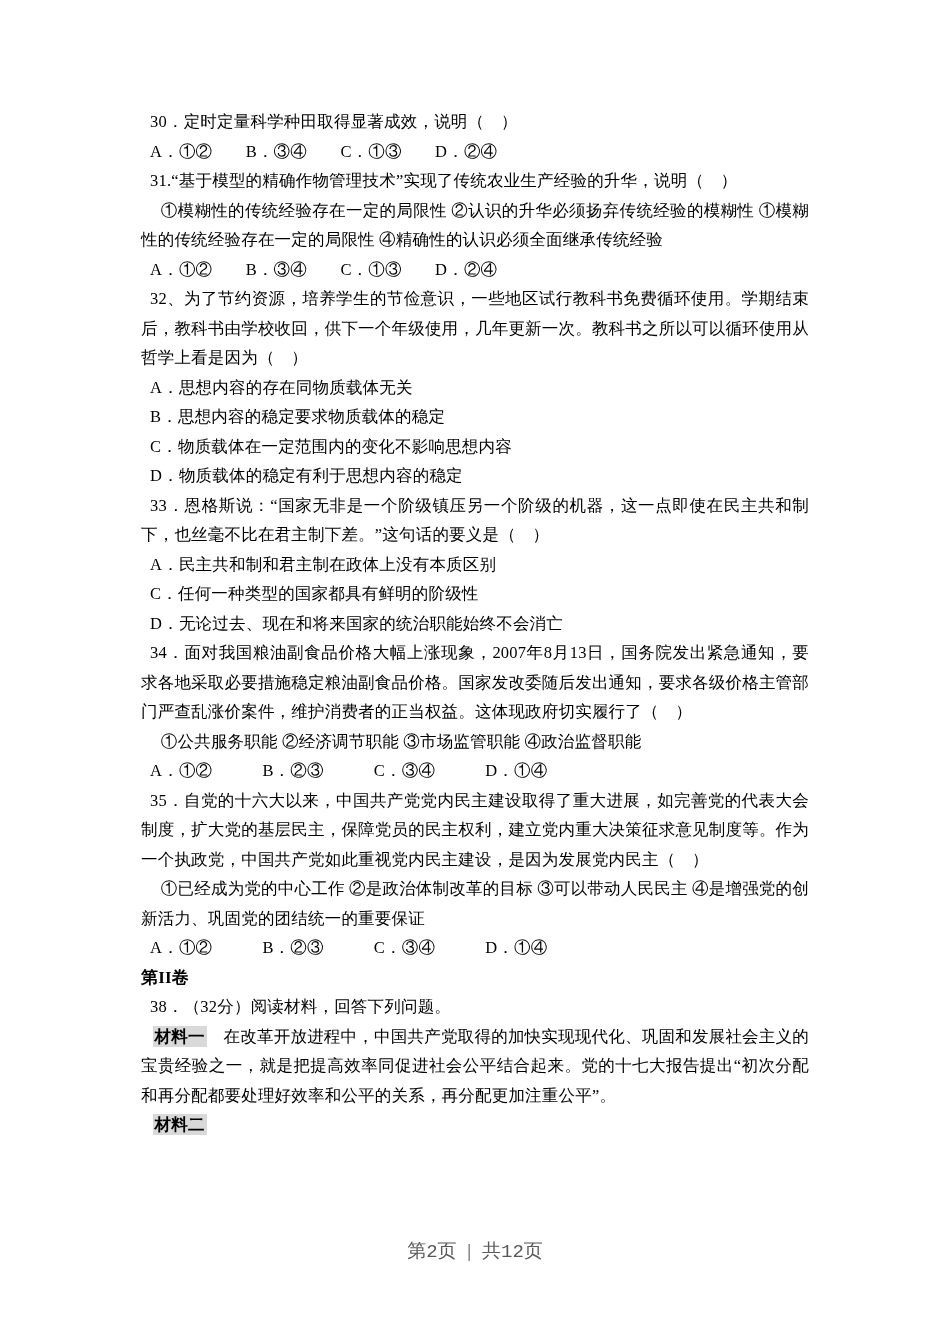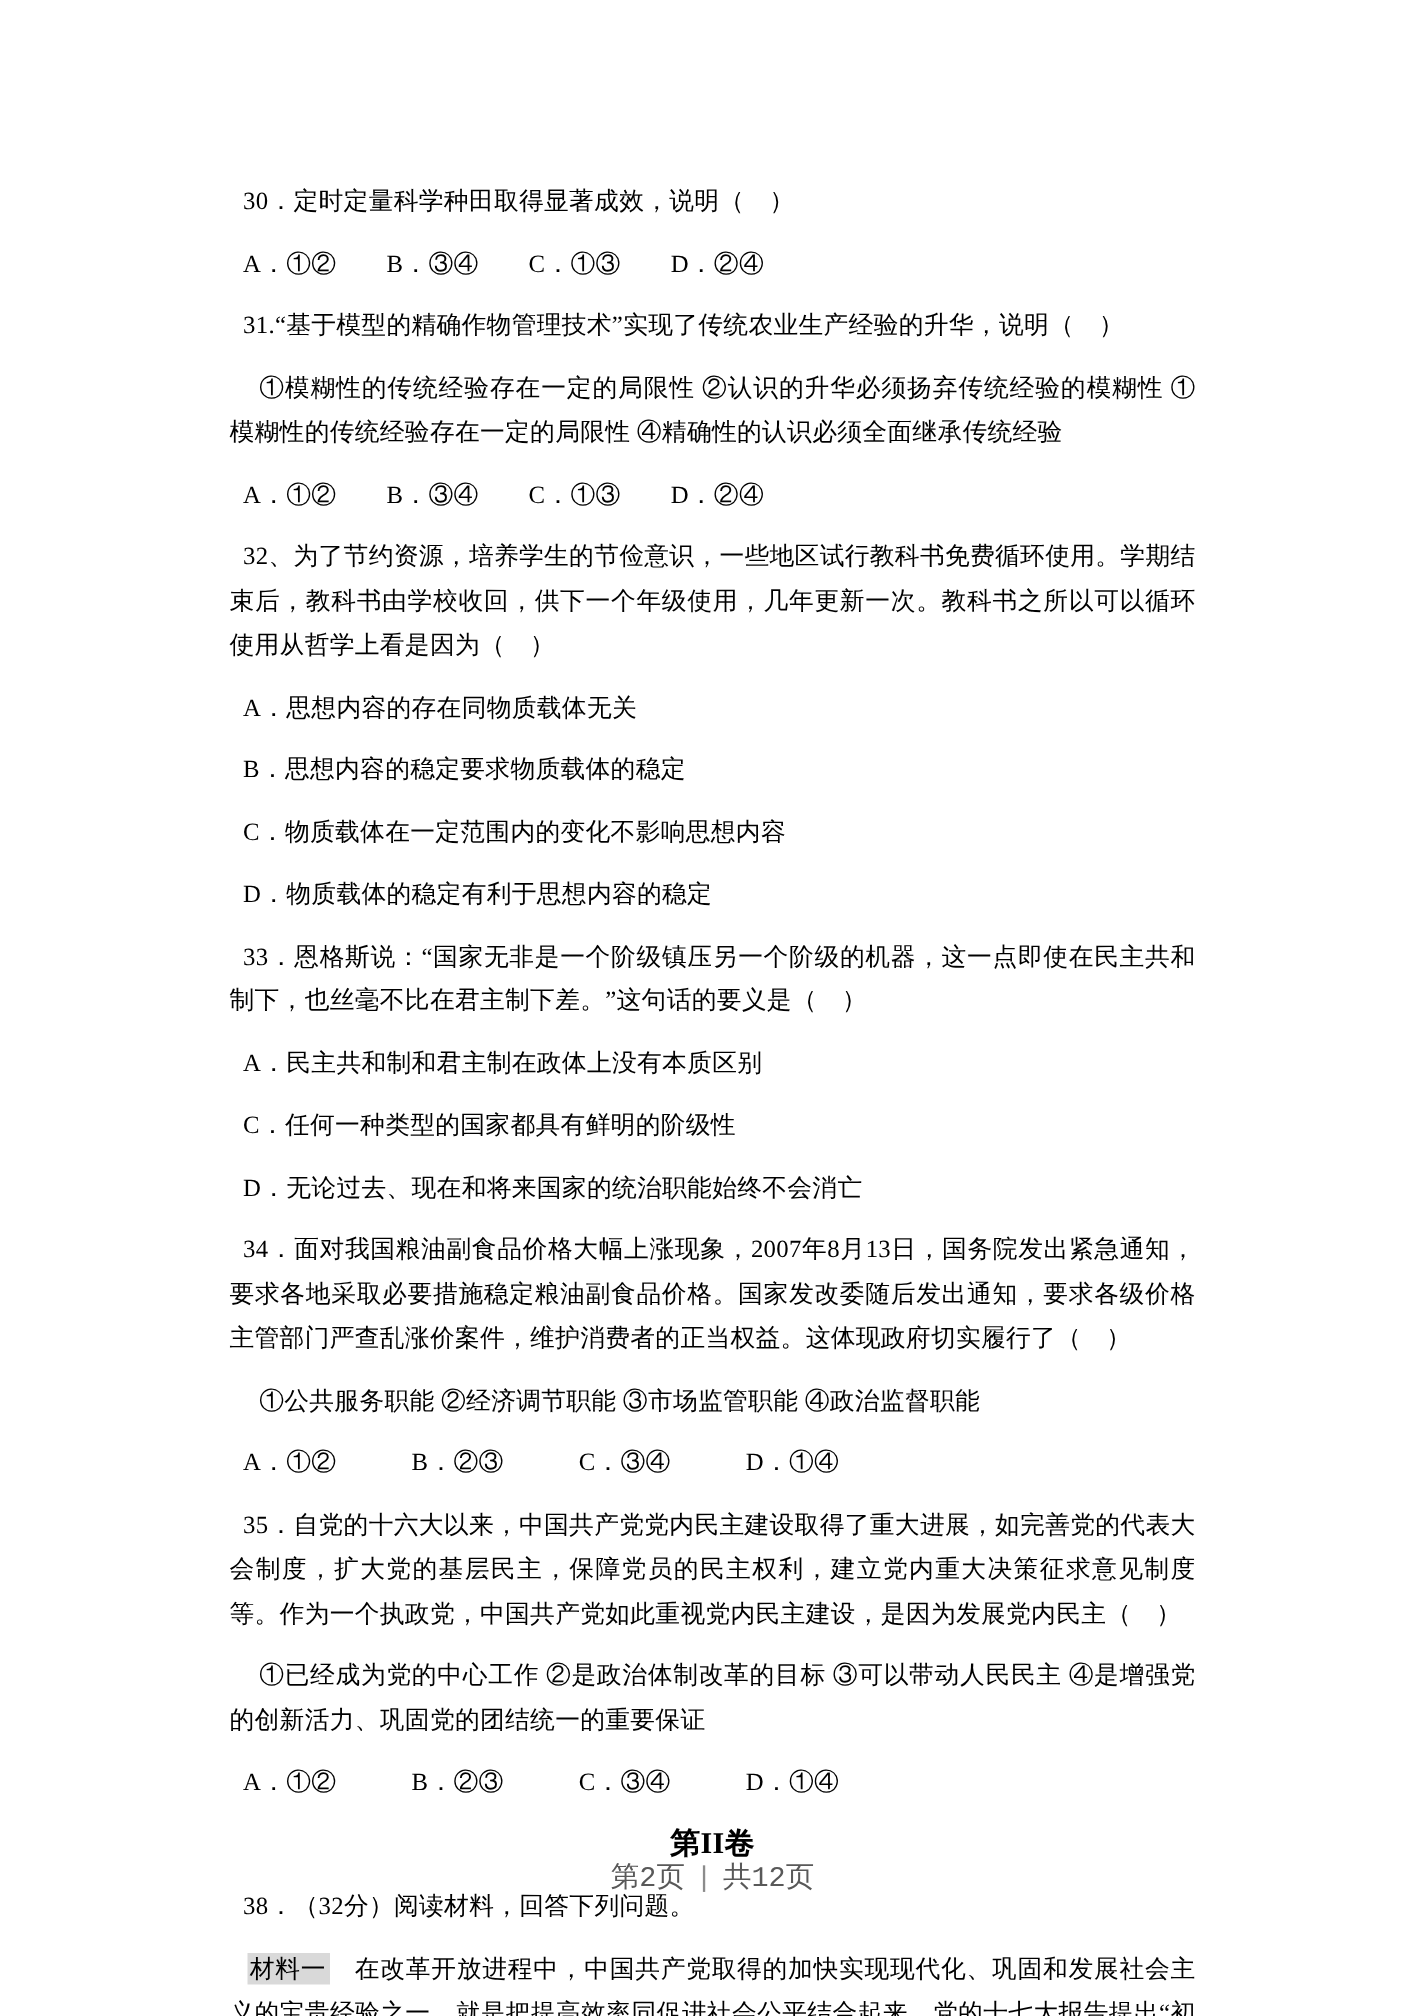--- a/index.html
+++ b/index.html
@@ -24,36 +24,35 @@
       position: absolute;
       left: 141px;
       top: 107px;
       width: 668px;
       font-size: 16.5px;
       line-height: 29.5px;
       text-align: justify;
       letter-spacing: 0.2px;
     }
     .content p, .content h2 {
-      margin: 12px;
+      margin: 0;
       padding: 0;
       font-weight: normal;
     }
     .stem { text-indent: 0.55em; }
     .sub { text-indent: 1.2em; }
     .opt { text-indent: 0.55em; }
     .material { text-indent: 0.7em; }
     .section-title {
-      text-align: center;
       text-indent: 0;
       font-weight: bold !important;
-      font-size: 20px;
+      font-size: 17px;
     }
     .material-label {
-      font-weight: normal;
+      font-weight: bold;
       background: #d9d9d9;
       padding: 1px 2px;
     }
     .footer {
       position: absolute;
       left: 0;
       top: 1238px;
       width: 100%;
       text-align: center;
       font-size: 19px;

